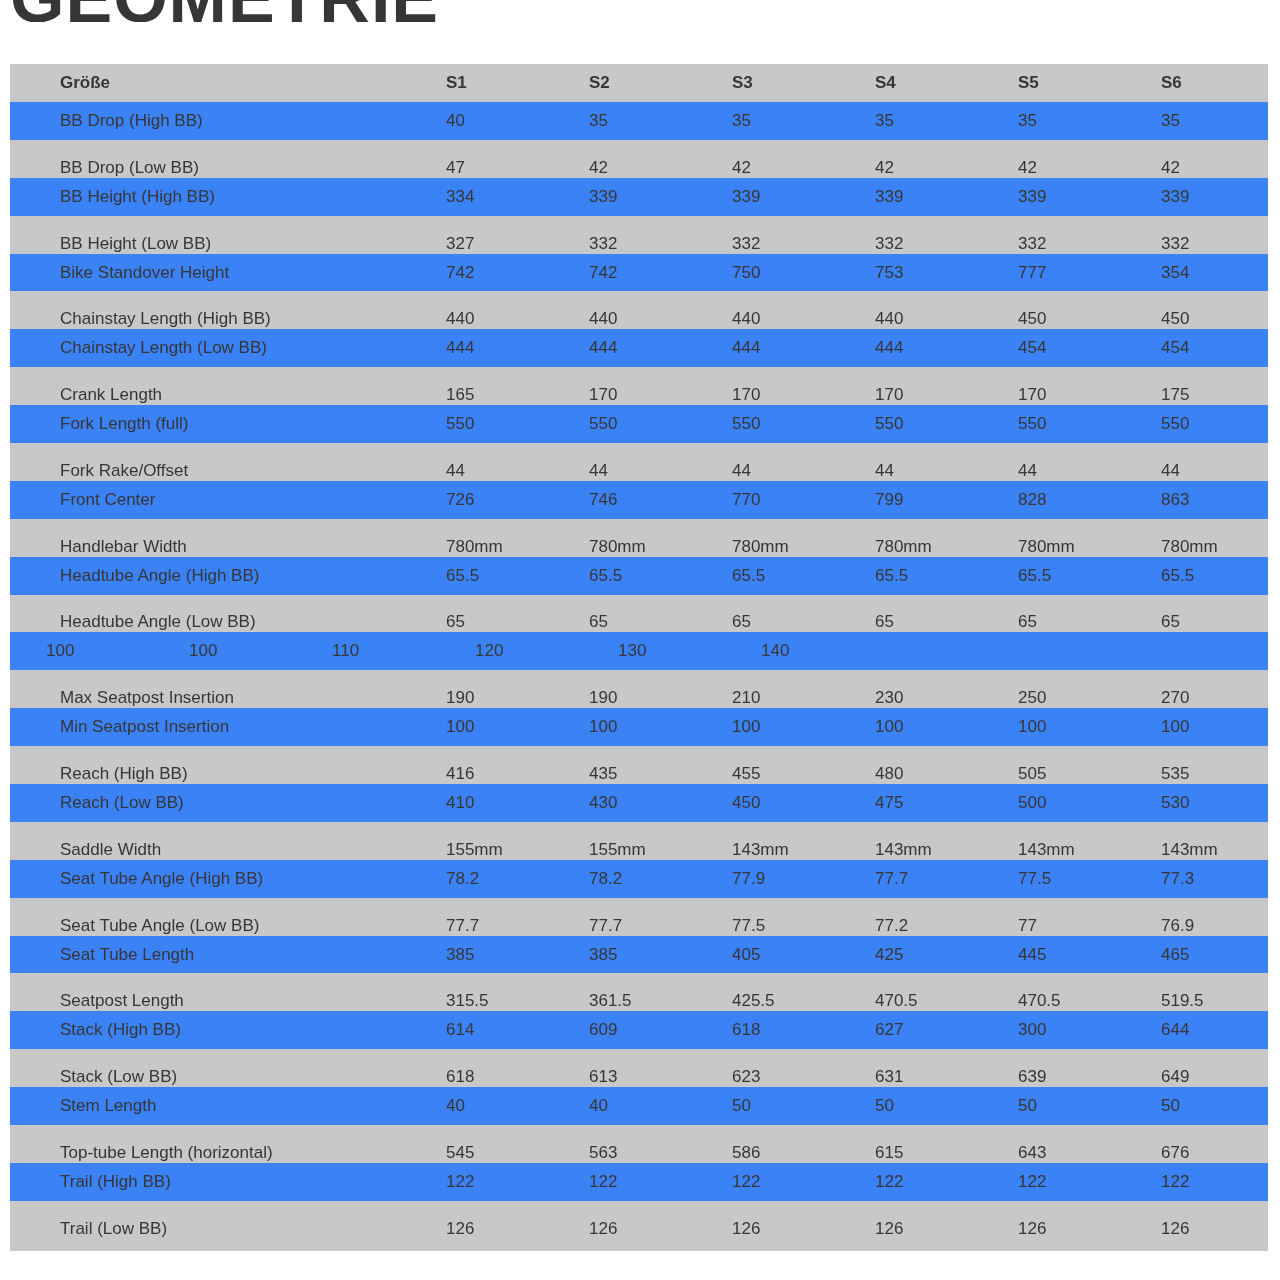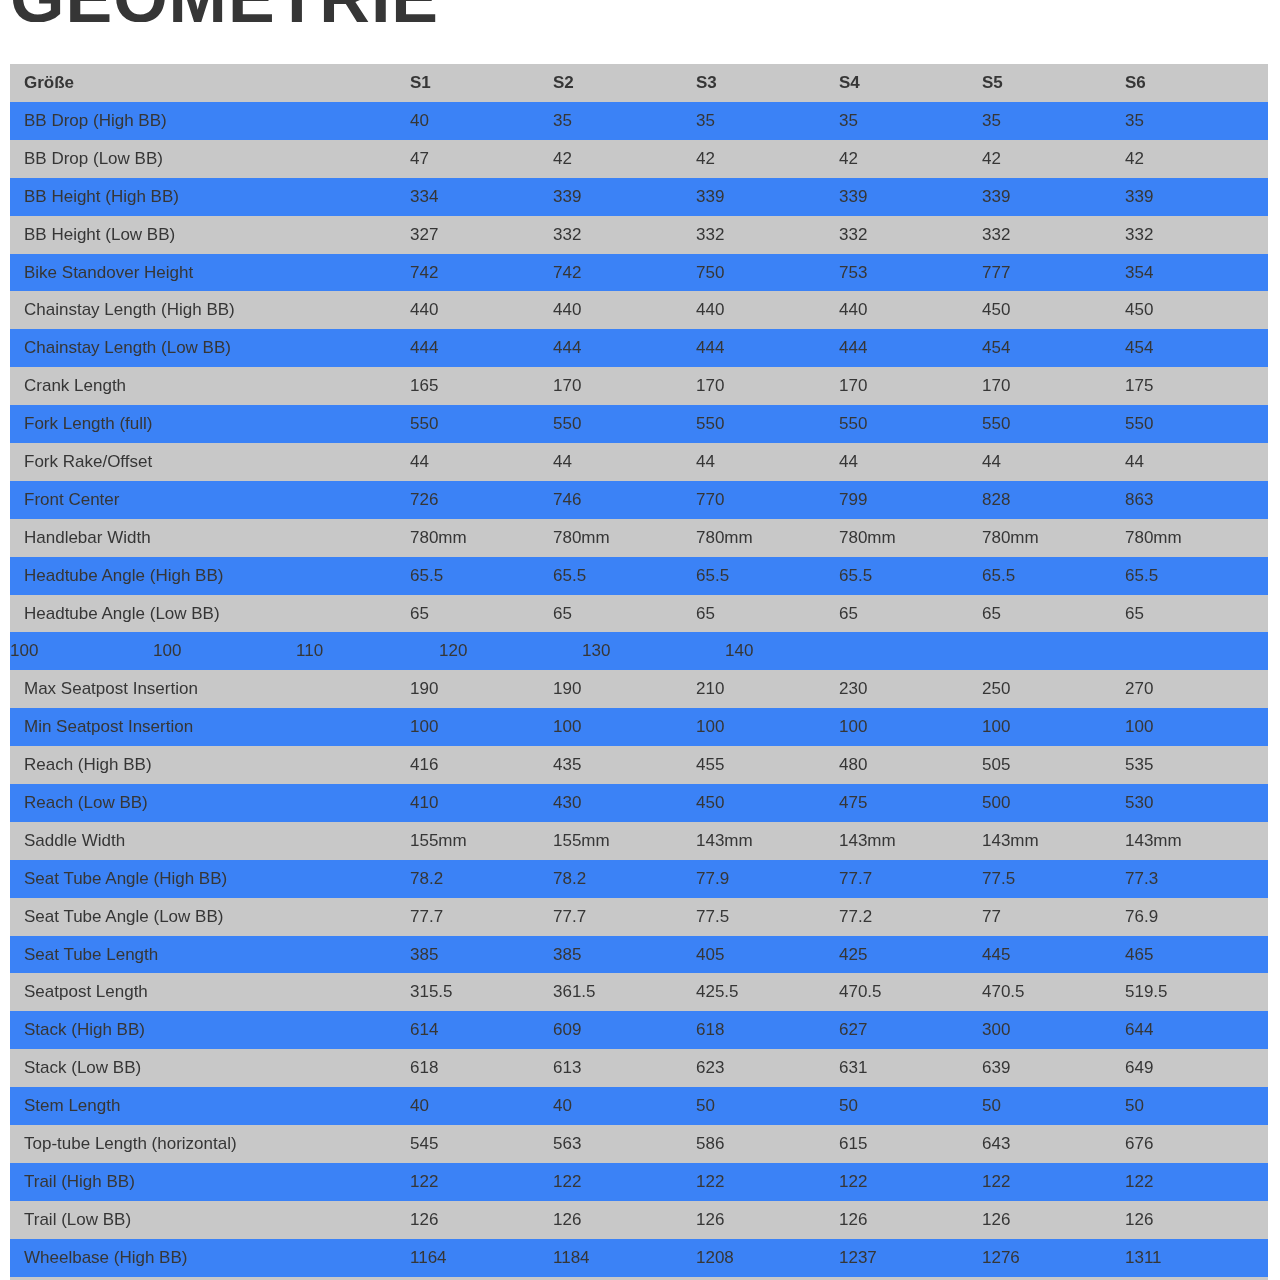--- a/index.html
+++ b/index.html
@@ -31,27 +31,28 @@
     left: 10px;
     width: 1258px;
     color: #363636;
     font-size: 17px;
   }
   .row {
     display: flex;
     align-items: center;
     height: 37.9px;
     background: #ffffff;
+    padding-left: 36px;
   }
   .row.header-row {
     height: 38px;
     background: #c8c8c8;
     font-weight: bold;
   }
-  .row.gray { background: #c8c8c8; }
+  .row.gray { background: #c8c8c8; align-items: flex-end; }
   .row.white { background: #3b82f6; }
   .row.partial {
     height: 12px;
     background: #c8c8c8;
   }
   .cell { flex: 0 0 auto; }
   .label-cell {
     width: 400px;
     padding-left: 14px;
   }
@@ -338,23 +339,14 @@
     </div>
     <div class="row gray">
       <div class="cell label-cell">Trail (Low BB)</div>
       <div class="cell value-cell">126</div>
       <div class="cell value-cell">126</div>
       <div class="cell value-cell">126</div>
       <div class="cell value-cell">126</div>
       <div class="cell value-cell">126</div>
       <div class="cell value-cell">126</div>
     </div>
-    <div class="row white">
-      <div class="cell label-cell">Wheelbase (High BB)</div>
-      <div class="cell value-cell">1164</div>
-      <div class="cell value-cell">1184</div>
-      <div class="cell value-cell">1208</div>
-      <div class="cell value-cell">1237</div>
-      <div class="cell value-cell">1276</div>
-      <div class="cell value-cell">1311</div>
-    </div>
     <div class="row partial"></div>
   </div>
 
 </body></html>

